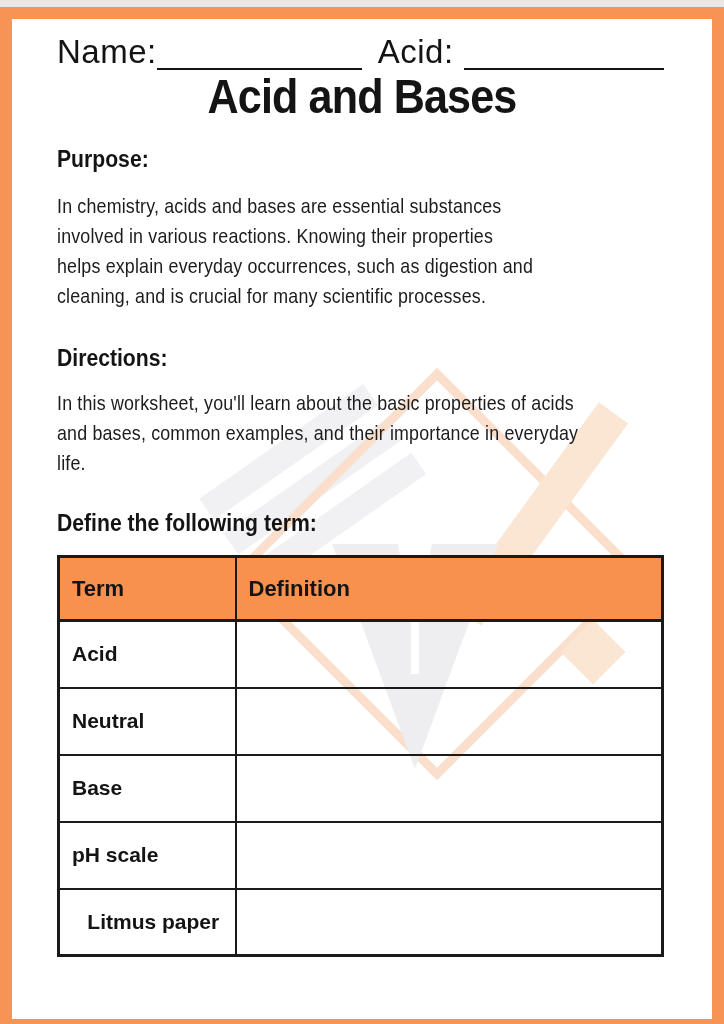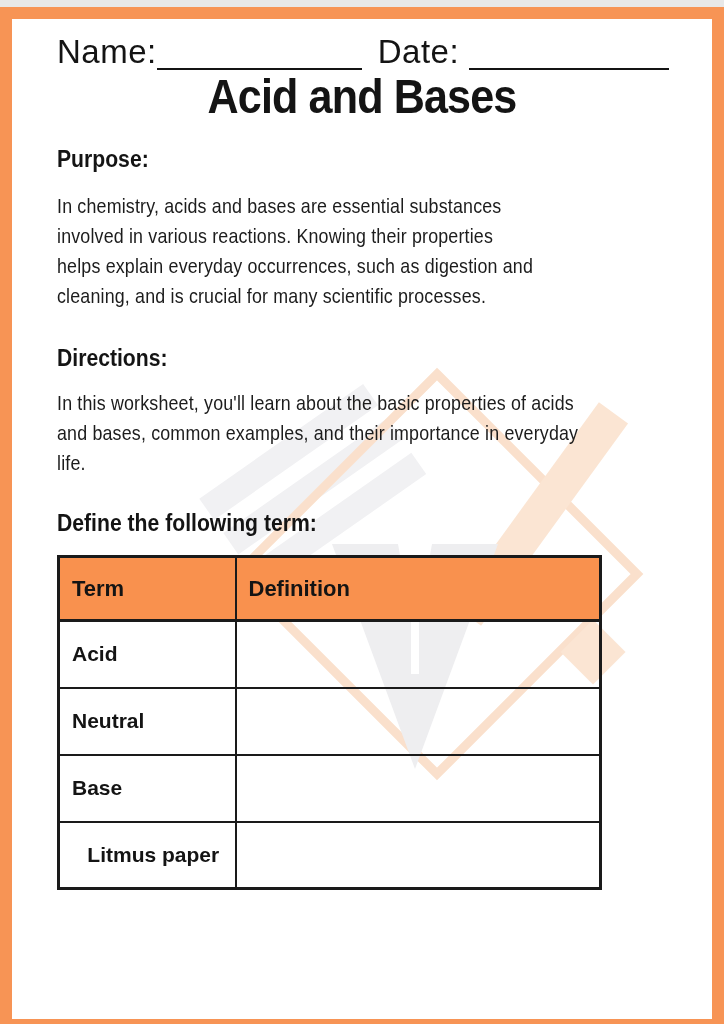--- a/index.html
+++ b/index.html
@@ -58,21 +58,21 @@
   .h-purpose{top:128px;left:45px;}
   .t-purpose{top:172px;left:45px;}
   .h-directions{top:327px;left:45px;}
   .t-directions{top:369px;left:45px;}
   .h-define{top:492px;left:45px;}
 
   
   .terms-table{
     position:absolute;z-index:1;
     top:536px;left:45px;
-    width:545px;
+    width:607px;
     border-collapse:collapse;
     table-layout:fixed;
   }
   .terms-table col.c1{width:177px;}
   .terms-table th,.terms-table td{
     border:2px solid var(--table-border,#1a1a1a);
     padding:0 0 0 12px;
     text-align:left;vertical-align:middle;
     color:var(--text,#141414);
   }
@@ -108,21 +108,21 @@
     <polygon points="255,45 455,245 255,445 55,245" fill="none" stroke="#FAE0CC" stroke-width="9"></polygon>
     <rect x="340" y="60" width="36" height="250" fill="#FBE5D3" transform="rotate(36 358 185)"></rect>
     <rect x="388" y="300" width="46" height="46" fill="#FBE5D3" transform="rotate(45 411 323)"></rect>
     <path d="M150,215 L216,215 L233,310 L250,215 L316,215 L233,440 Z" fill="#EEEEF0"></path>
     <rect x="229" y="225" width="8" height="120" fill="#ffffff"></rect>
   </svg>
 
   <div class="layer name-row">
     <span class="nd-label">Name:</span>
     <span class="fill-line fill-name"></span>
-    <span class="nd-label date-label">Date:</span>
+    <span class="nd-label date-label">Acid:</span>
     <span class="fill-line fill-date"></span>
   </div>
 
   <div class="layer page-title">Acid and Bases</div>
 
   <div class="layer section-heading h-purpose">Purpose:</div>
   <div class="layer body-text t-purpose">In chemistry, acids and bases are essential substances
 involved in various reactions. Knowing their properties
 helps explain everyday occurrences, such as digestion and
 cleaning, and is crucial for many scientific processes.</div>
@@ -152,19 +152,23 @@
       </tr>
       <tr>
         <td>Neutral</td>
         <td></td>
       </tr>
       <tr>
         <td>Base</td>
         <td></td>
       </tr>
       <tr>
+        <td>pH scale</td>
+        <td></td>
+      </tr>
+      <tr>
         <td>Litmus paper</td>
         <td></td>
       </tr>
     </tbody>
   </table>
 
 </div>
 
 </body></html>

